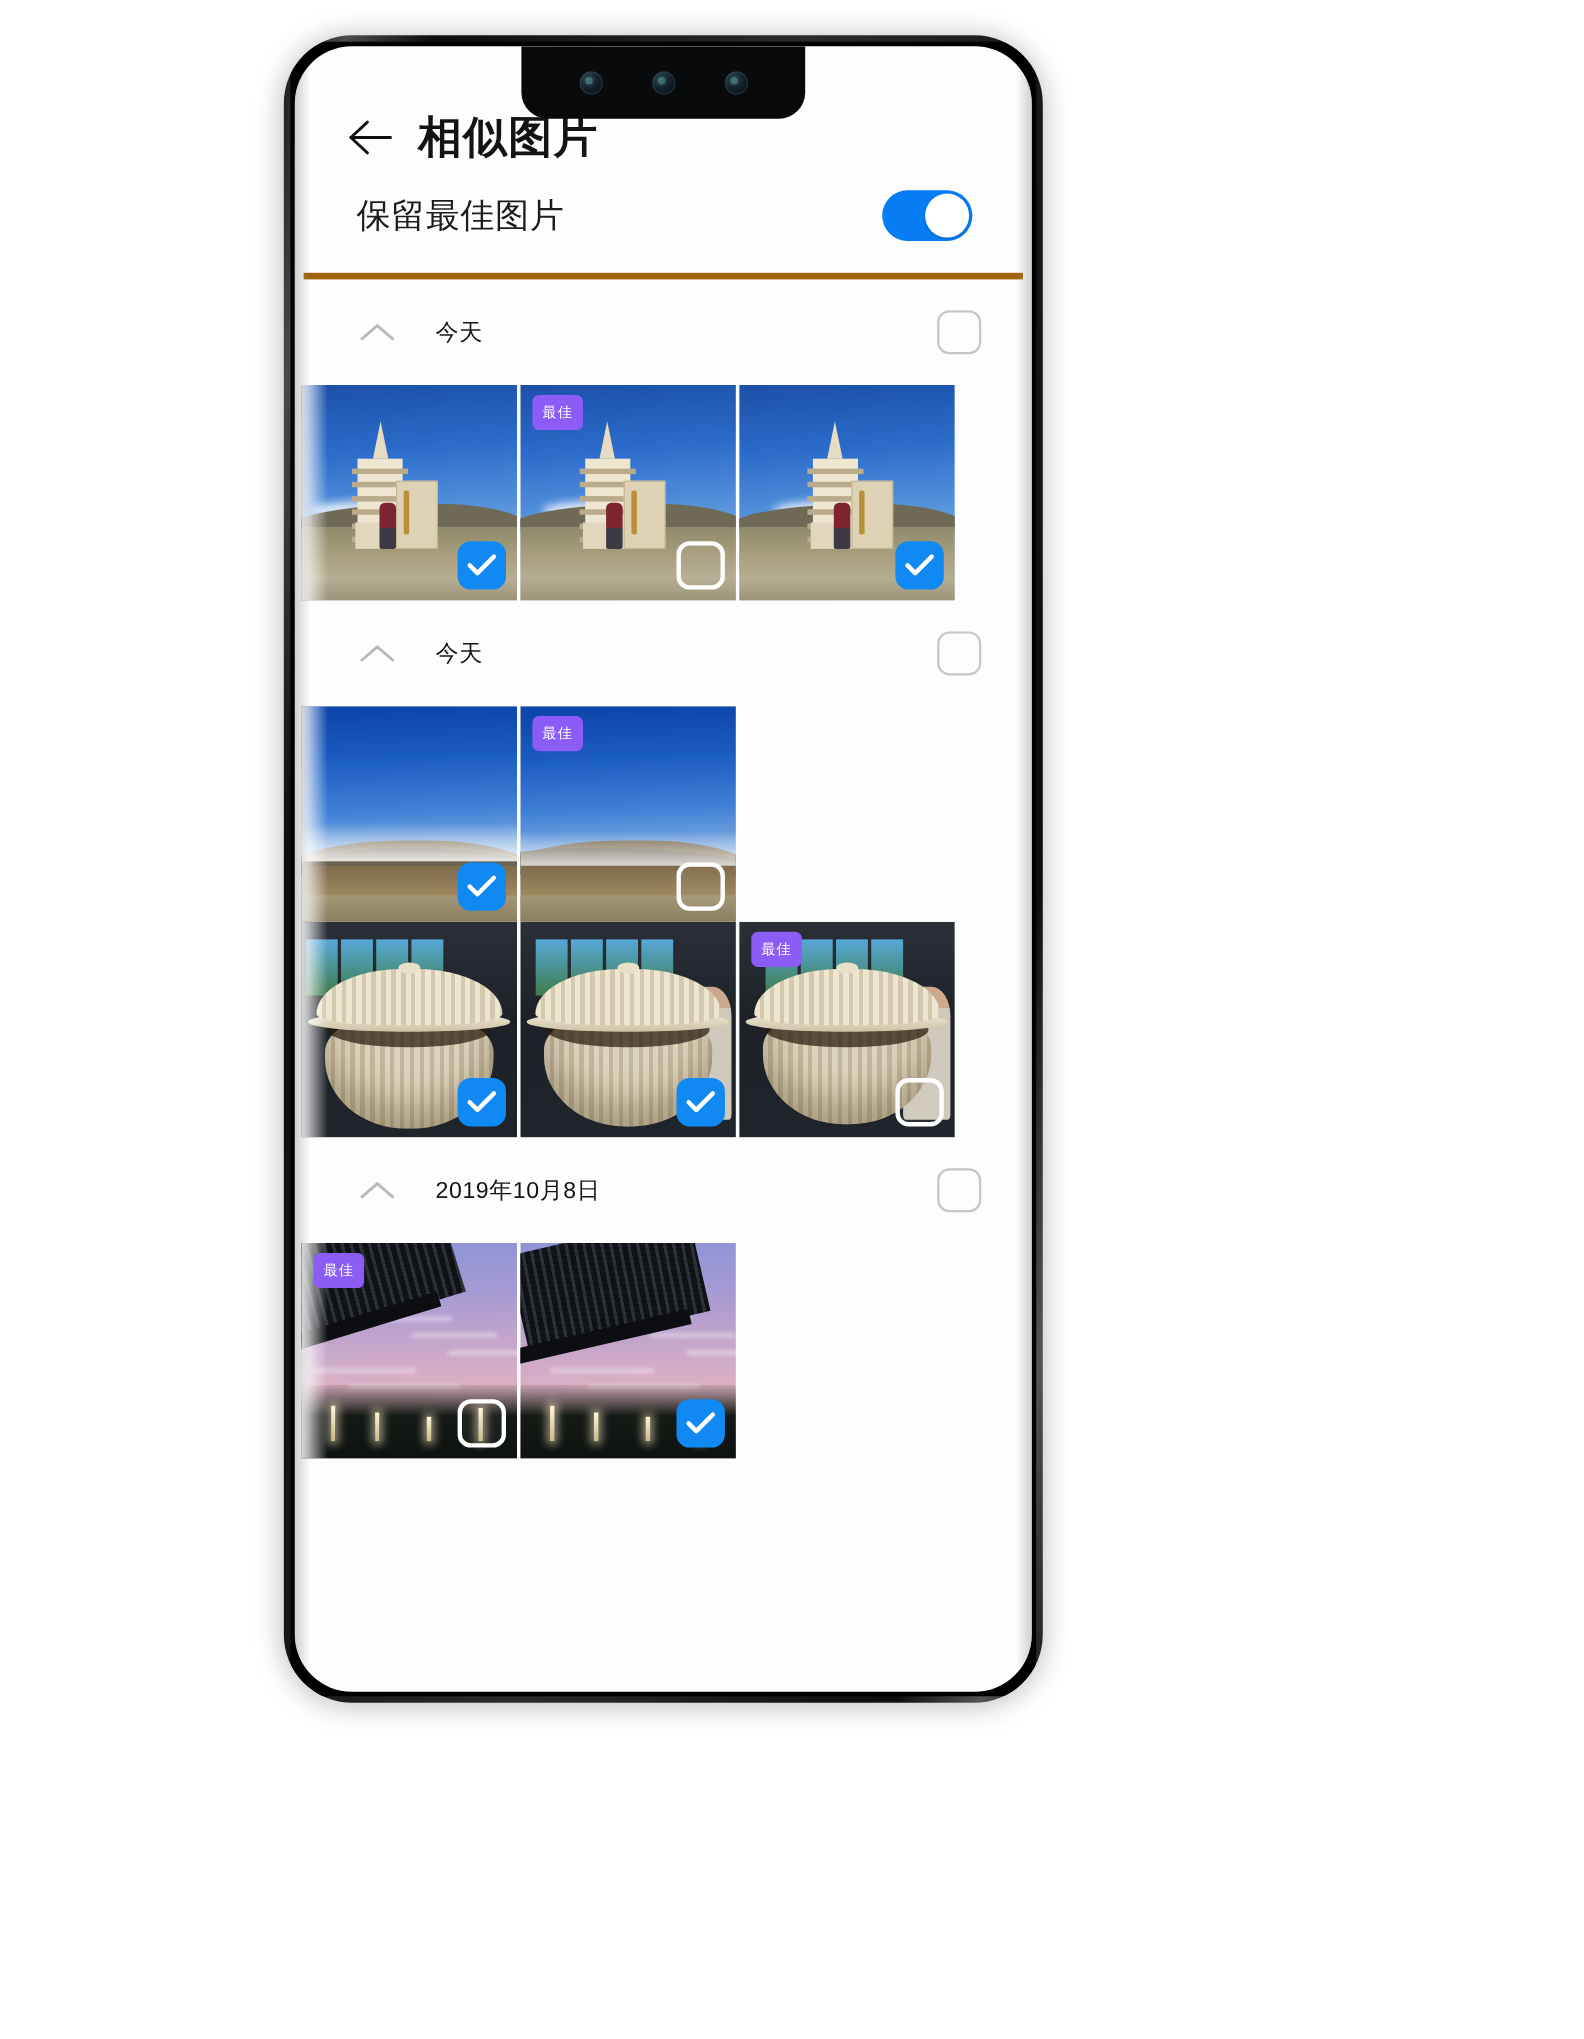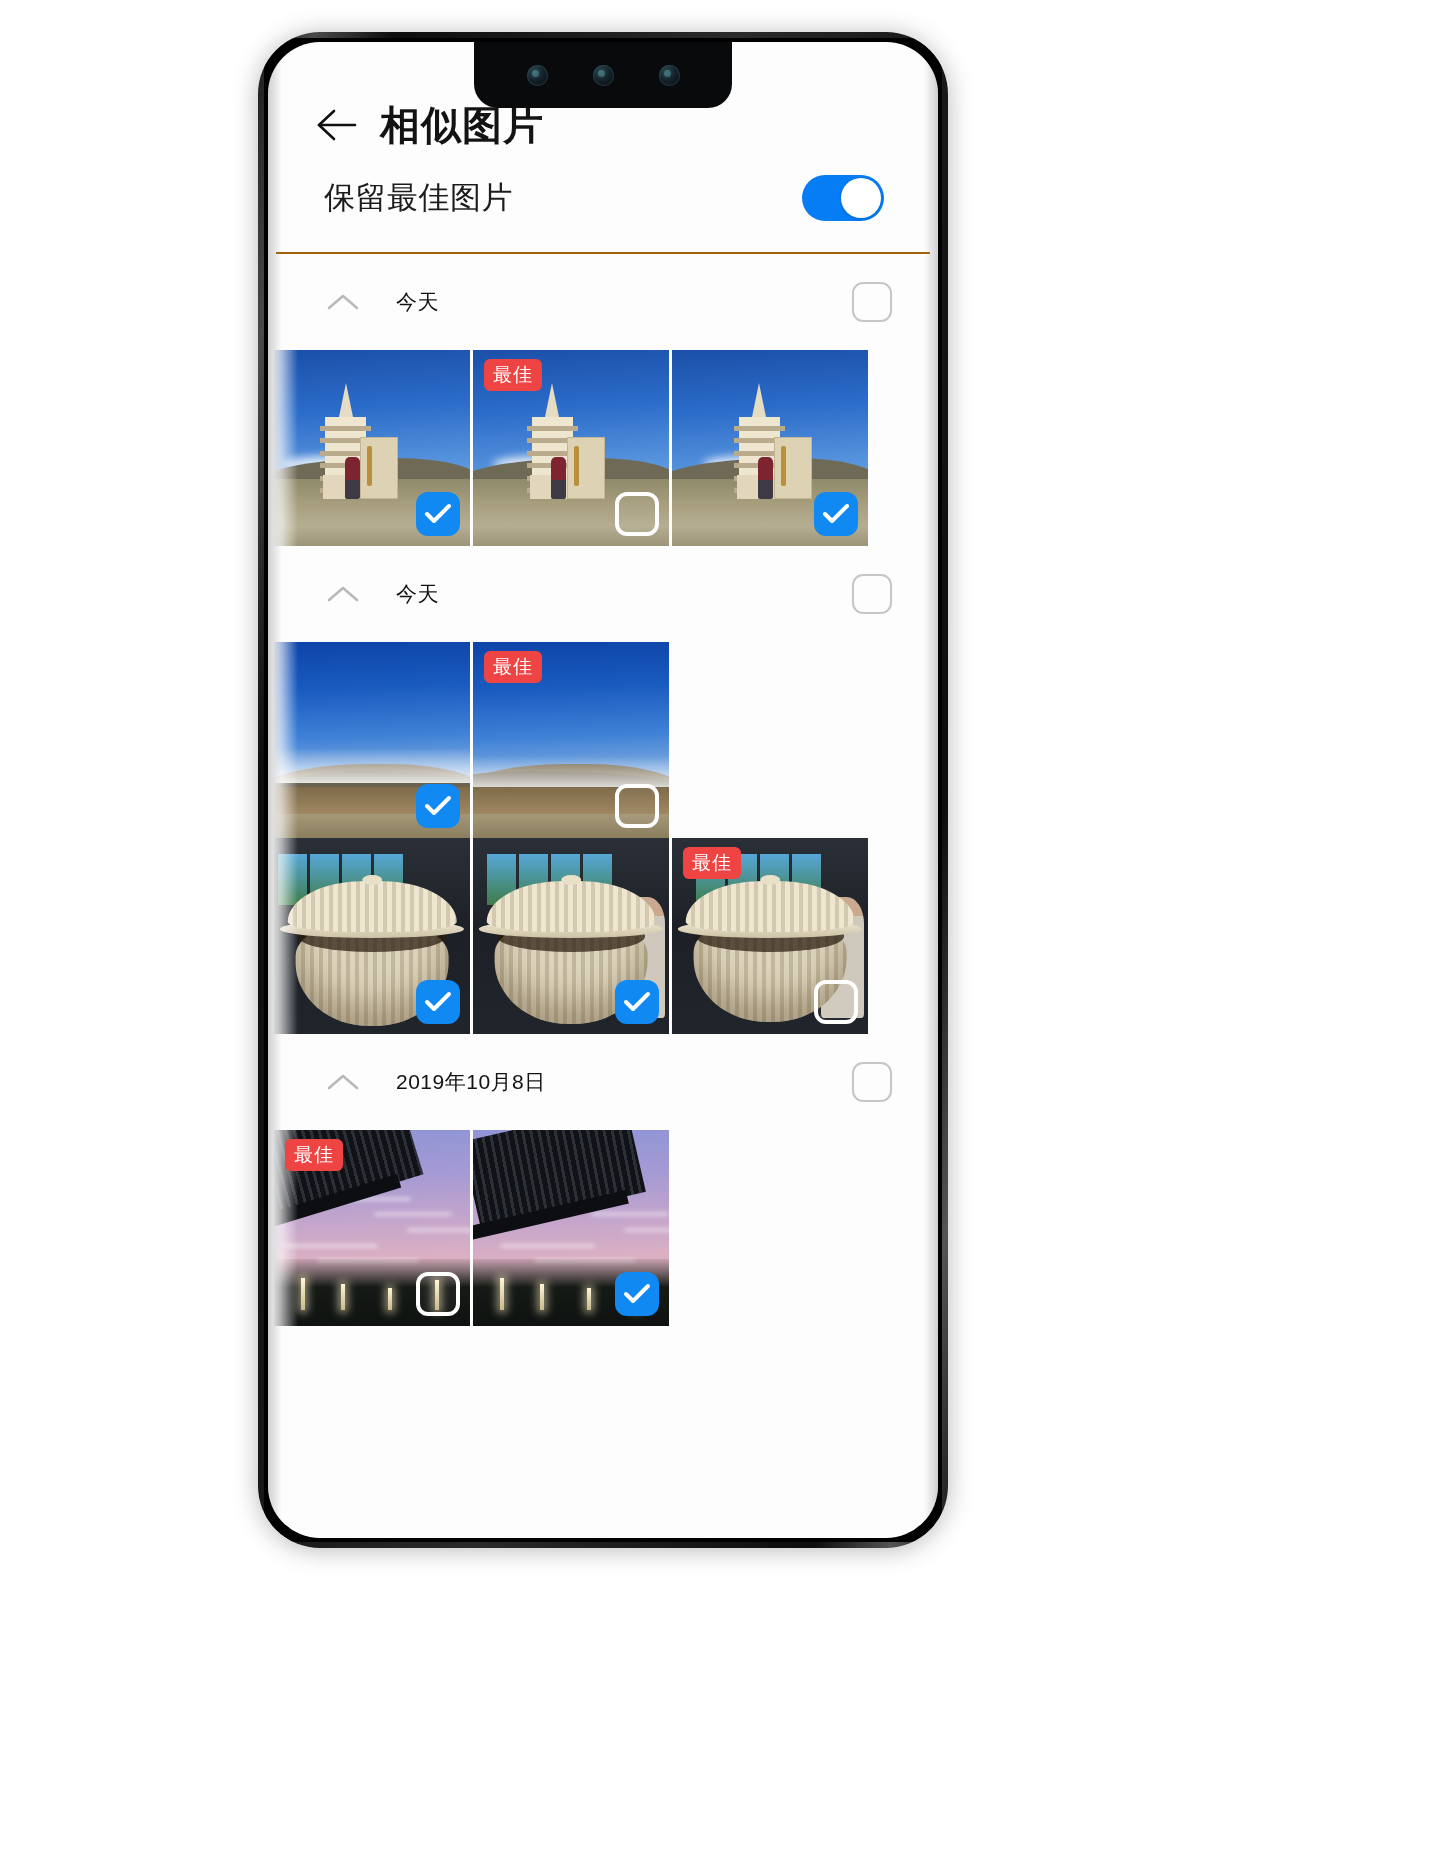--- a/index.html
+++ b/index.html
@@ -88,21 +88,21 @@
   #page-title {
     font-size: 40px; font-weight: 700; color: #131313;
     letter-spacing: 1px;
     line-height: 50px;
   }
 
   #keepbest-row {
     height: 94px;
     display: flex; align-items: center;
     padding: 0 46px 16px 48px;
-    border-bottom: 2px solid #a16207;
+    border-bottom: 6px solid #a16207;
     margin: 0 8px;
   }
   #keepbest-label {
     font-size: 31px; color: #1c1c1c; flex: 1 1 auto;
     letter-spacing: .5px;
   }
   #keepbest-toggle {
     width: 82px; height: 46px; border-radius: 23px;
     background: #067cf5; position: relative;
     flex: 0 0 auto; cursor: pointer;
@@ -142,22 +142,22 @@
     position: relative; overflow: hidden;
     flex: 0 0 auto; cursor: pointer;
   }
   .thumb .fadeL {
     position: absolute; left: 0; top: 0; bottom: 0; width: 24px;
     background: linear-gradient(90deg, rgba(255,255,255,0.92), rgba(255,255,255,0));
     z-index: 6; pointer-events: none;
   }
   .badge-best {
     position: absolute; left: 11px; top: 9px;
-    background: #ef4444; color: #fff;
-    font-size: 19px; line-height: 19px;
+    background: #8b5cf6; color: #fff;
+    font-size: 13px; line-height: 19px;
     padding: 6px 9px 7px; border-radius: 6px;
     z-index: 8; letter-spacing: 1px;
   }
   .cbox {
     position: absolute; right: 10px; bottom: 10px;
     width: 44px; height: 44px; border-radius: 12px;
     z-index: 9; cursor: pointer;
   }
   .cbox.on {
     background: #1189f3;

